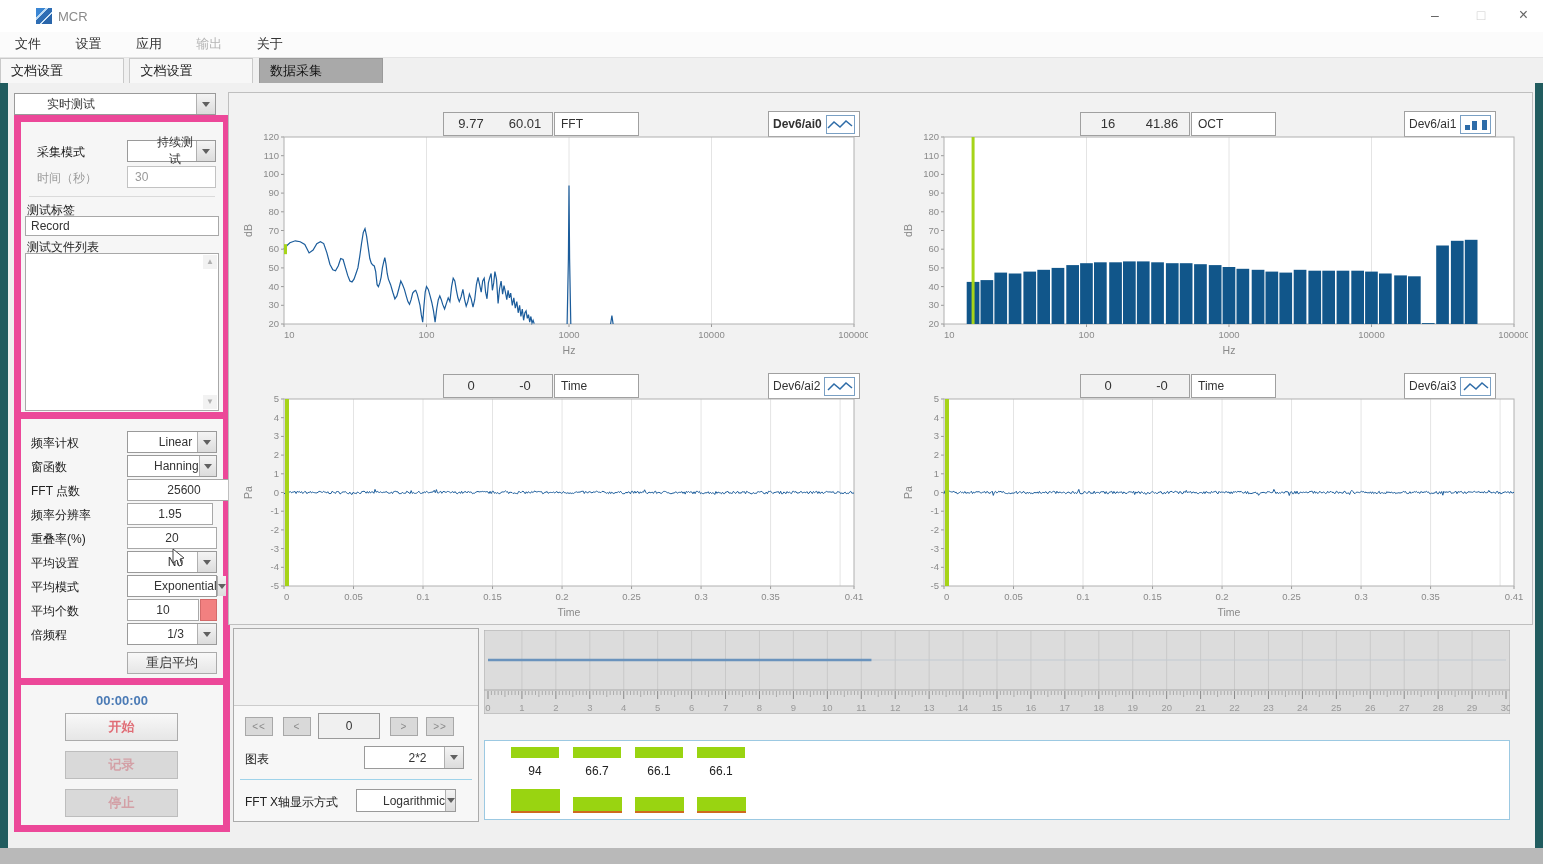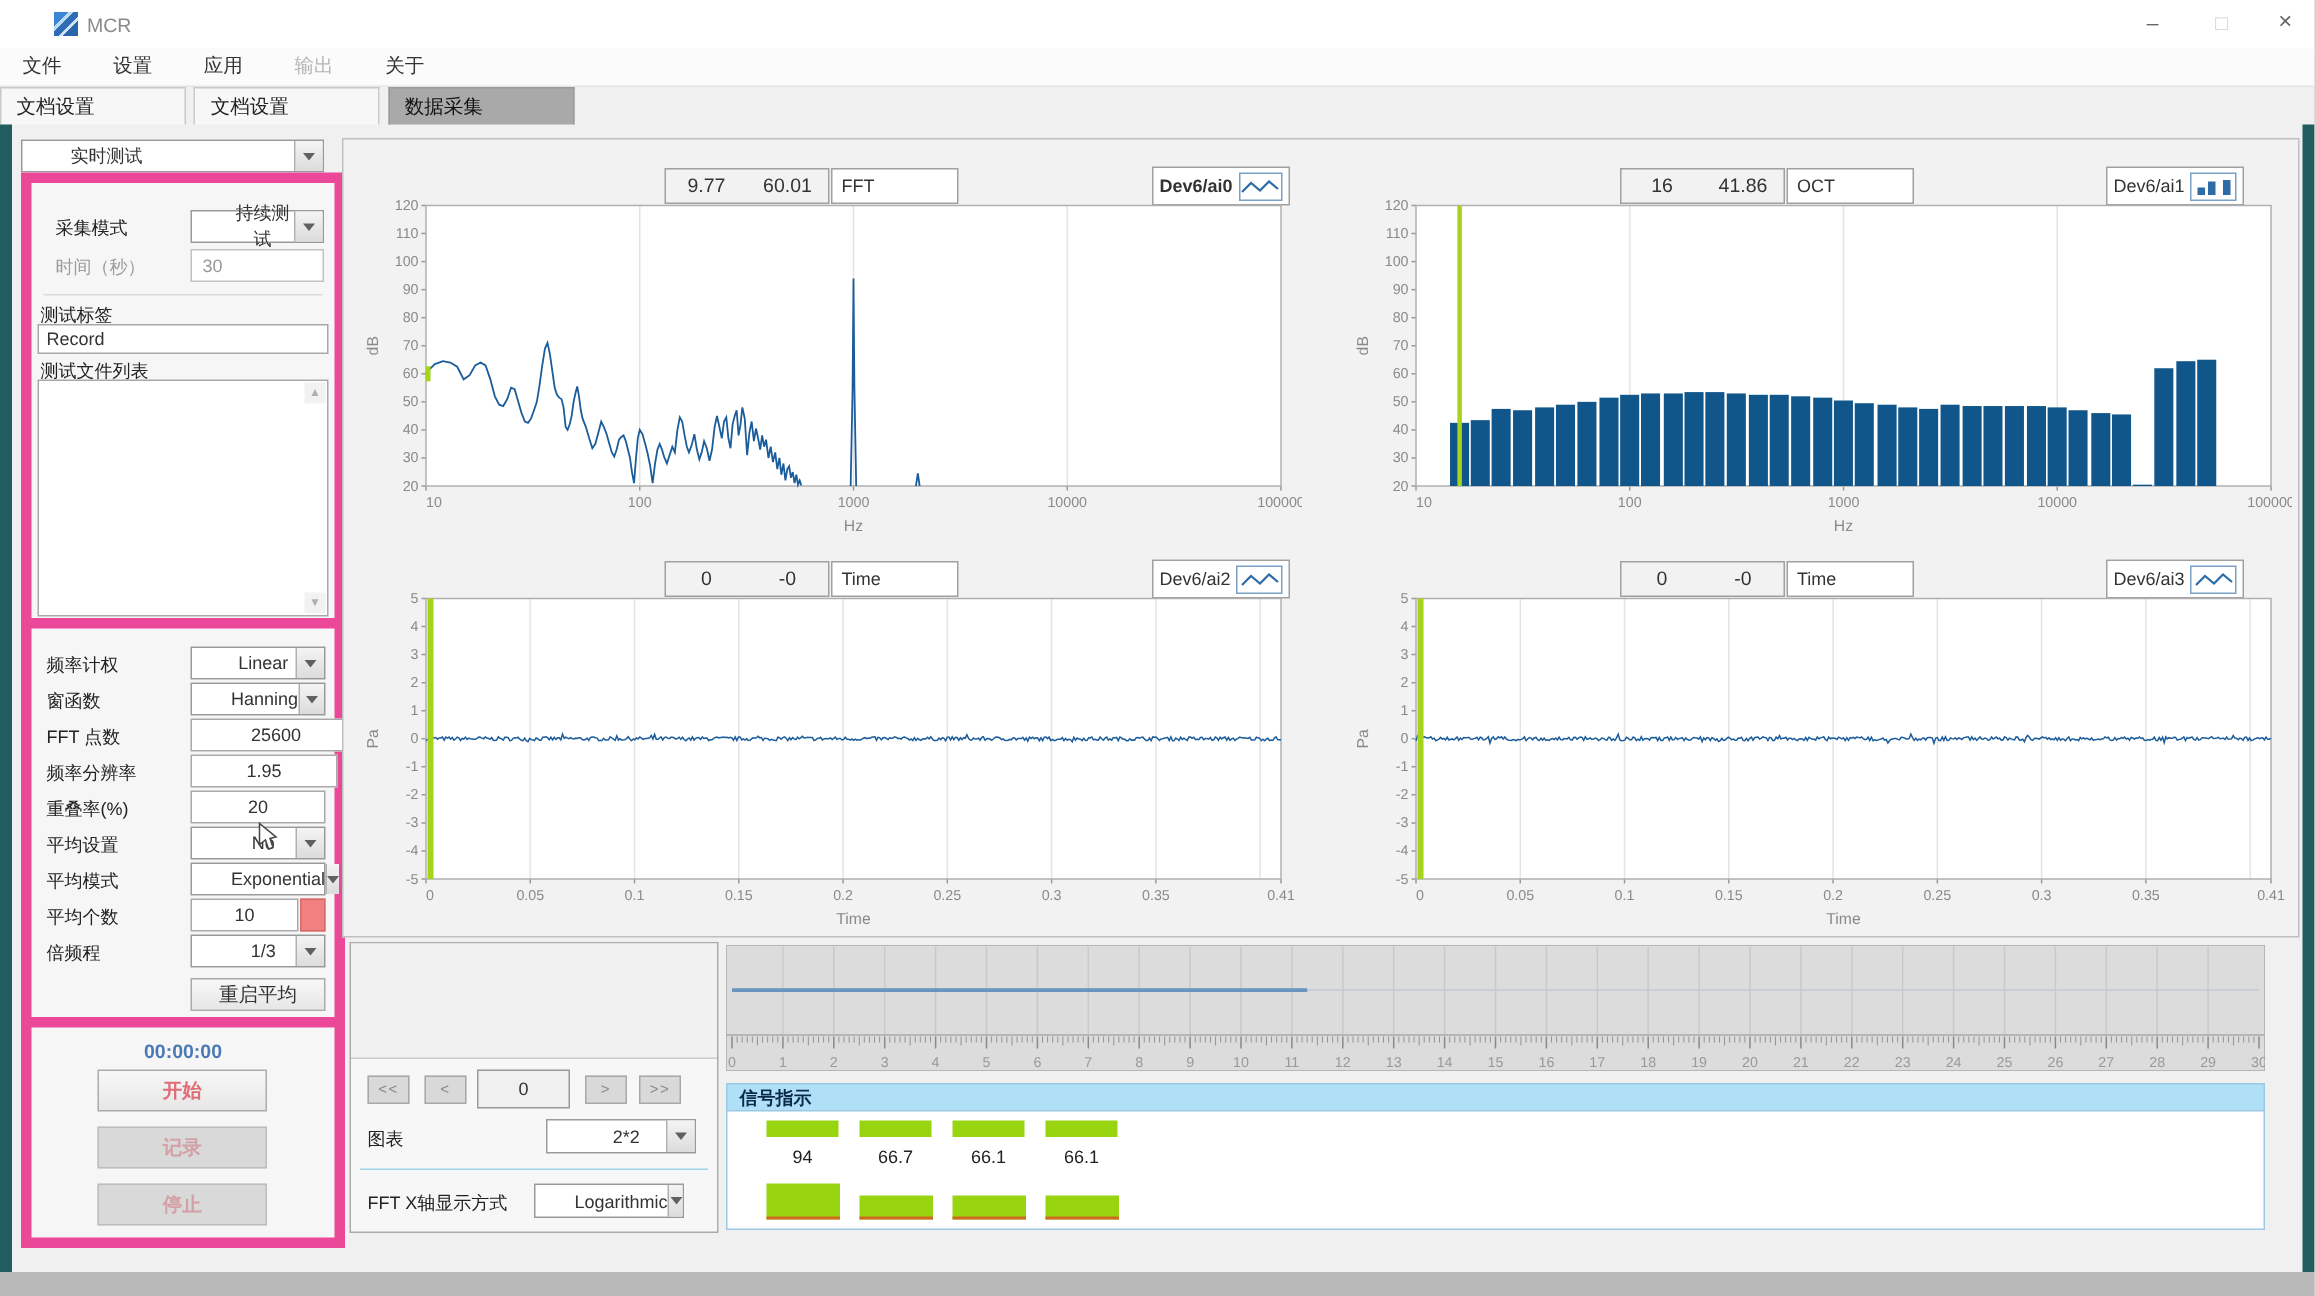--- a/index.html
+++ b/index.html
@@ -120,21 +120,21 @@
         <span class="dd-btn"></span>
     </div>
     <span class="abs lbl" style="left:10px;top:40px;">窗函数</span>
     <div class="abs ctl" style="left:106px;top:36px;width:90px;">
       <span class="val">Hanning</span>
         <span class="dd-btn"></span>
     </div>
     <span class="abs lbl" style="left:10px;top:64px;">FFT 点数</span>
     <div class="abs inp" style="left:106px;top:60px;width:114px;">25600</div>
     <span class="abs lbl" style="left:10px;top:88px;">频率分辨率</span>
-    <div class="abs inp" style="left:106px;top:84px;width:98px;">1.95</div>
+    <div class="abs inp" style="left:106px;top:84px;width:86px;">1.95</div>
     <span class="abs lbl" style="left:10px;top:112px;">重叠率(%)</span>
     <div class="abs inp" style="left:106px;top:108px;width:90px;">20</div>
     <span class="abs lbl" style="left:10px;top:136px;">平均设置</span>
     <div class="abs ctl" style="left:106px;top:132px;width:90px;">
       <span class="val">No</span>
         <span class="dd-btn"></span>
     </div>
     <span class="abs lbl" style="left:10px;top:160px;">平均模式</span>
     <div class="abs ctl" style="left:106px;top:156px;width:90px;">
       <span class="val">Exponential</span>
@@ -834,21 +834,20 @@
       <text x="784.4666666666667" y="81" font-size="9.5" fill="#999" text-anchor="middle">23</text>
       <text x="818.4000000000001" y="81" font-size="9.5" fill="#999" text-anchor="middle">24</text>
       <text x="852.3333333333334" y="81" font-size="9.5" fill="#999" text-anchor="middle">25</text>
       <text x="886.2666666666667" y="81" font-size="9.5" fill="#999" text-anchor="middle">26</text>
       <text x="920.2" y="81" font-size="9.5" fill="#999" text-anchor="middle">27</text>
       <text x="954.1333333333333" y="81" font-size="9.5" fill="#999" text-anchor="middle">28</text>
       <text x="988.0666666666667" y="81" font-size="9.5" fill="#999" text-anchor="middle">29</text>
       <text x="1022" y="81" font-size="9.5" fill="#999" text-anchor="middle">30</text>
     </svg>
 
-  <div class="abs sig-head">信号指示</div>
   <div class="abs sig-body">
     <div class="gbar" style="left:26px;top:6px;width:48px;height:11px;"></div>
     <div class="gbar" style="left:88px;top:6px;width:48px;height:11px;"></div>
     <div class="gbar" style="left:150px;top:6px;width:48px;height:11px;"></div>
     <div class="gbar" style="left:212px;top:6px;width:48px;height:11px;"></div>
     <div class="sig-val" style="left:26px;top:23px;">94</div>
     <div class="sig-val" style="left:88px;top:23px;">66.7</div>
     <div class="sig-val" style="left:150px;top:23px;">66.1</div>
     <div class="sig-val" style="left:212px;top:23px;">66.1</div>
     <div class="gbar meter" style="left:26px;top:48px;width:49px;height:22px;"></div>

